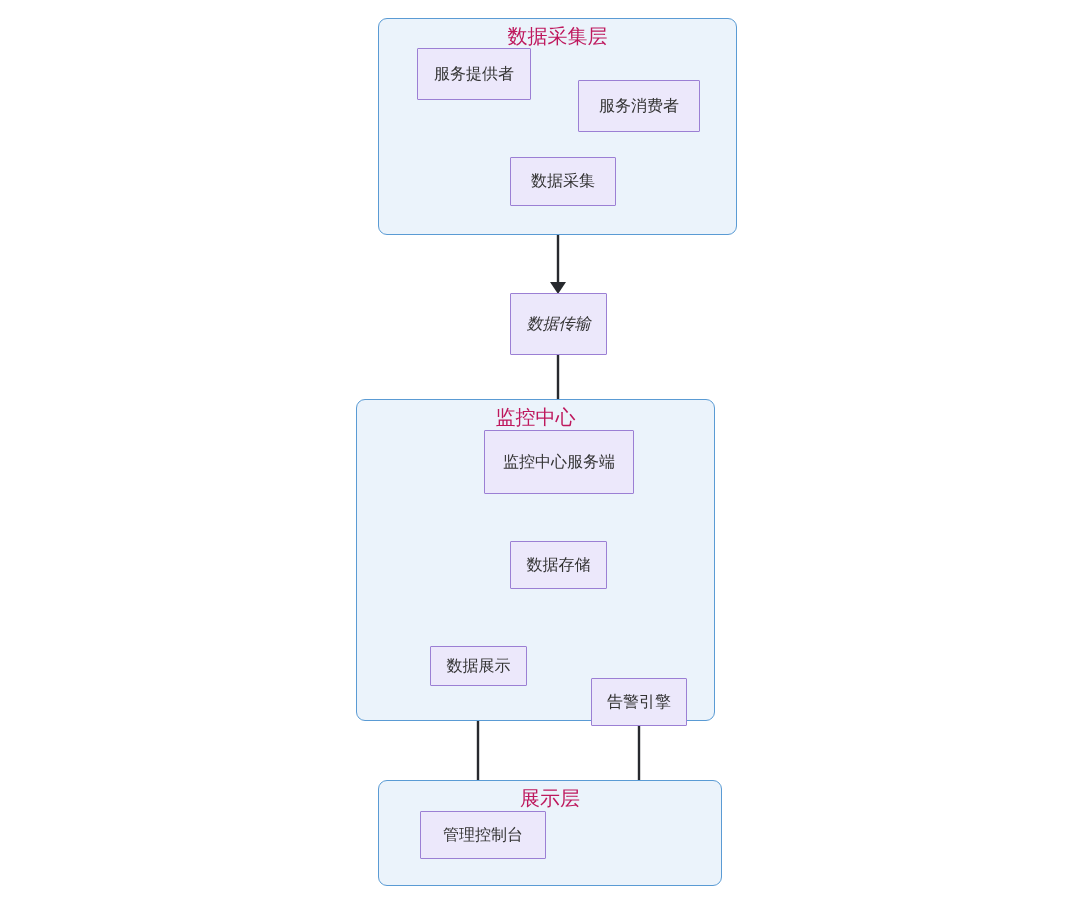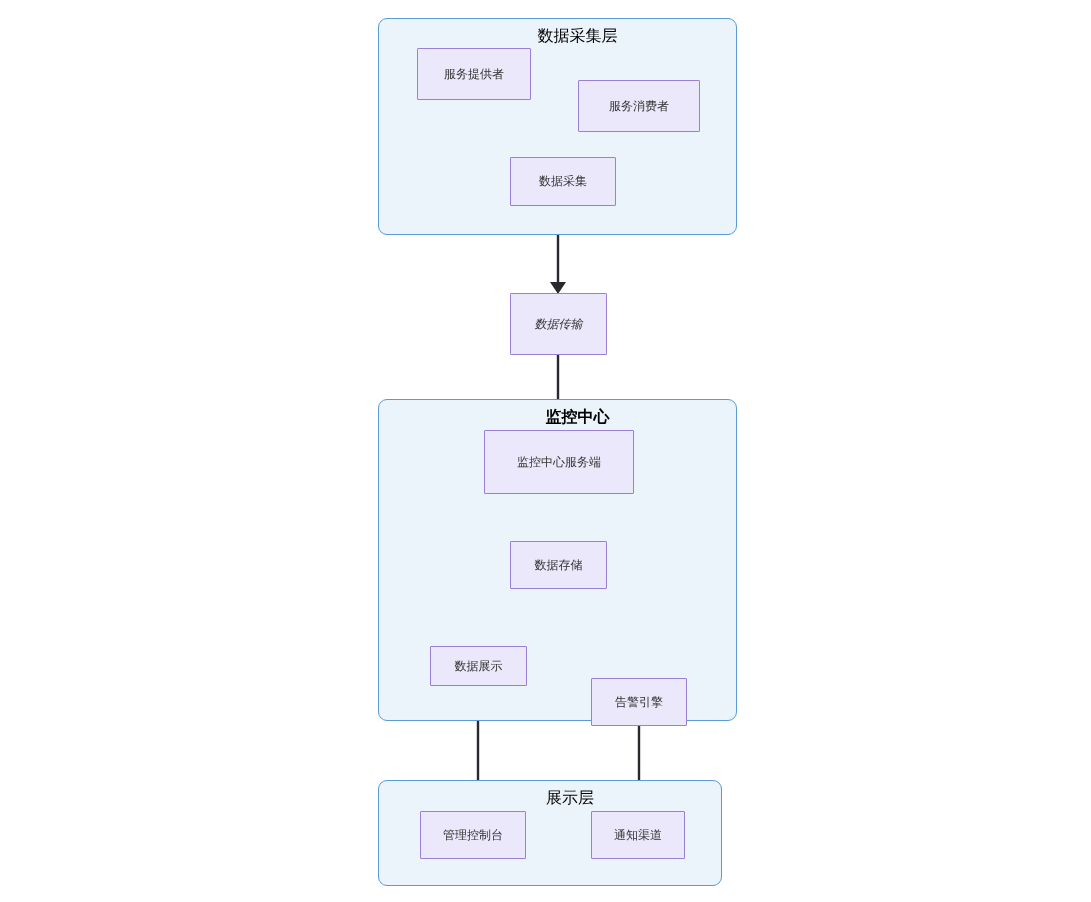--- a/index.html
+++ b/index.html
@@ -31,36 +31,35 @@
     background: #ebf3fb;
     border: 1.3px solid #5a9bd4;
     border-radius: 9px;
   }
   .cluster-title {
     position: absolute;
     top: 7px;
     left: 0;
     width: 100%;
     text-align: center;
-    font-size: 16px;
-    color: #000000;
+    font-size: 20px;
+    color: #be185d;
     line-height: 20px;
     white-space: nowrap;
-    margin-left: 20px;
   }
   .node {
     position: absolute;
     box-sizing: border-box;
     background: #ece8fb;
     border: 1.3px solid #9b7fd4;
     border-radius: 1px;
     display: flex;
     align-items: center;
     justify-content: center;
-    font-size: 12px;
+    font-size: 16px;
     color: #333333;
     white-space: nowrap;
     z-index: 3;
   }
   .edge-path {
     fill: none;
     stroke: #27292e;
     stroke-width: 2.4px;
   }
   .arrow-head {
@@ -134,21 +133,21 @@
   </div>
 
   <div class="node" style="left:510px; top:157px; width:106px; height:49px;">
     <span>数据采集</span>
   </div>
 
   <div class="node" style="left:510px; top:293px; width:97px; height:62px;font-style:italic;">
     <span>数据传输</span>
   </div>
 
-  <div class="cluster" style="left:378px; top:399px; width:359px; height:322px;font-weight:bold;">
+  <div class="cluster" style="left:356px; top:399px; width:359px; height:322px;">
     <div class="cluster-title">监控中心</div>
   </div>
 
   <div class="node" style="left:484px; top:430px; width:150px; height:64px;font-family:Liberation Mono, monospace;">
     <span>监控中心服务端</span>
   </div>
 
   <div class="node" style="left:510px; top:541px; width:97px; height:48px;">
     <span>数据存储</span>
   </div>
@@ -158,21 +157,18 @@
   </div>
 
   <div class="node" style="left:591px; top:646px; width:96px; height:48px;margin-top:32px;">
     <span>告警引擎</span>
   </div>
 
   <div class="cluster" style="left:378px; top:780px; width:344px; height:106px;">
     <div class="cluster-title">展示层</div>
   </div>
 
-  <div class="node" style="left:420px; top:811px; width:106px; height:48px;">
+  <div class="node" style="left:420px; top:811px; width:126px; height:48px;">
     <span>管理控制台</span>
   </div>
 
-  <div class="node" style="left:591px; top:811px; width:94px; height:48px;">
-    <span>通知渠道</span>
-  </div>
 
 </div>
 
 </body></html>

